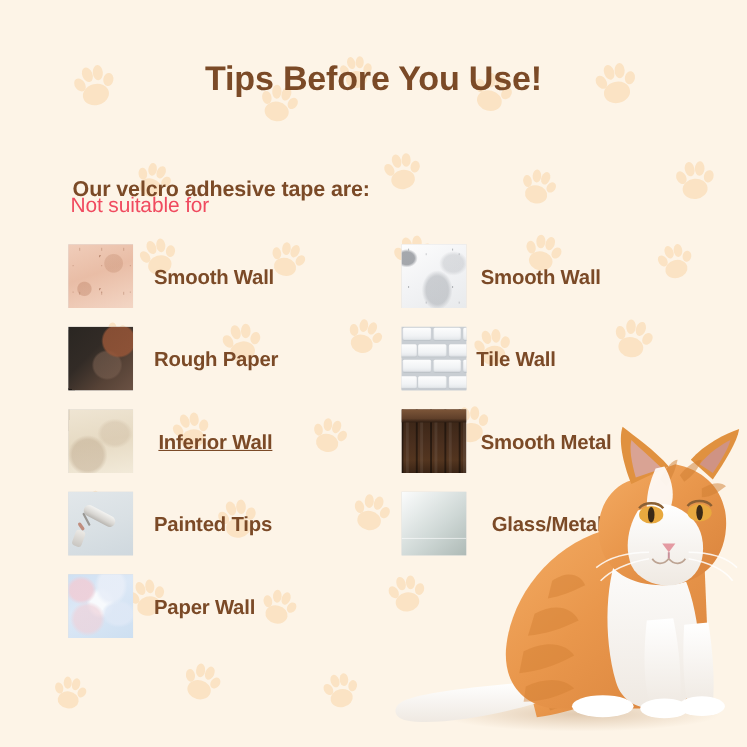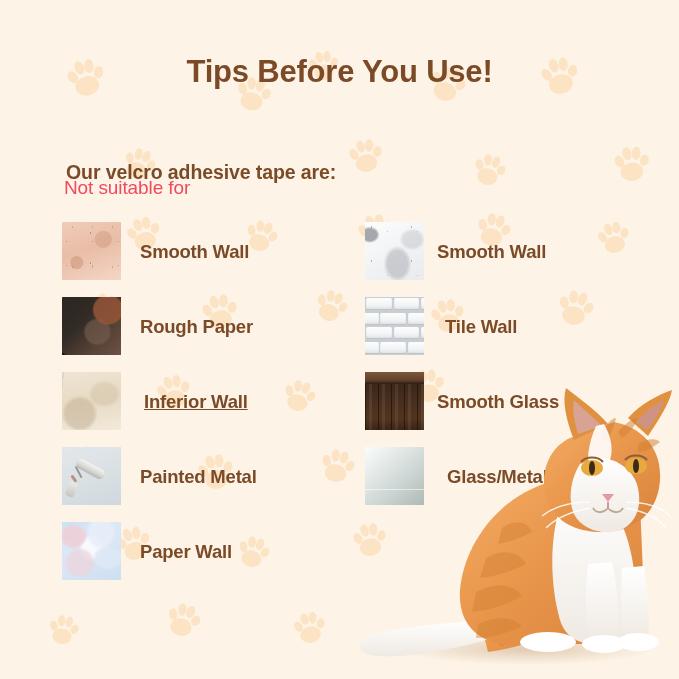--- a/index.html
+++ b/index.html
@@ -47,21 +47,21 @@
   .swatch .tex{position:absolute;inset:0;}
   .label{
     position:absolute;top:19px;
     font-size:18.5px;font-weight:bold;color:#7b4a27;
     white-space:nowrap;letter-spacing:-0.2px;
   }
   #col-left .label{left:78px;}
   #col-right .label{left:72px;}
   
   #col-left .row:nth-child(3) .label{left:82px;text-decoration:underline;}
-  #col-right .row:nth-child(2) .label{left:80px;}
+  #col-right .row:nth-child(2) .label{left:68px;}
   #col-right .row:nth-child(4) .label{left:82px;}
 
   
   
   .tex-powder{
     background:
       linear-gradient(125deg,rgba(150,95,70,.55) 0 1.4px,transparent 1.4px 100%) -6px 10px/34px 30px,
       linear-gradient(42deg,rgba(150,95,70,.45) 0 1.2px,transparent 1.2px 100%) 4px -4px/26px 24px,
       linear-gradient(78deg,rgba(160,105,78,.38) 0 1px,transparent 1px 100%) 10px 6px/20px 40px,
       radial-gradient(circle at 25% 70%,rgba(175,110,80,.30) 0 6px,transparent 7px),
@@ -474,21 +474,21 @@
 
     <div class="row">
       <div class="swatch">
         <div class="tex tex-painted">
           <div class="roller-body"></div>
           <div class="roller-arm"></div>
           <div class="roller-handle"></div>
           <div class="roller-drip"></div>
         </div>
       </div>
-      <div class="label">Painted Metal</div>
+      <div class="label">Painted Tips</div>
     </div>
 
     <div class="row">
       <div class="swatch">
         <div class="tex tex-paper"></div>
       </div>
       <div class="label">Paper Wall</div>
     </div>
 
   </div>
@@ -529,21 +529,21 @@
       </div>
       <div class="label">Tile Wall</div>
     </div>
 
     <div class="row">
       <div class="swatch">
         <div class="tex tex-wood">
           <div class="wood-top"></div>
         </div>
       </div>
-      <div class="label">Smooth Glass</div>
+      <div class="label">Smooth Metal</div>
     </div>
 
     <div class="row">
       <div class="swatch">
         <div class="tex tex-glass">
           <div class="glass-line"></div>
         </div>
       </div>
       <div class="label">Glass/Metal</div>
     </div>

